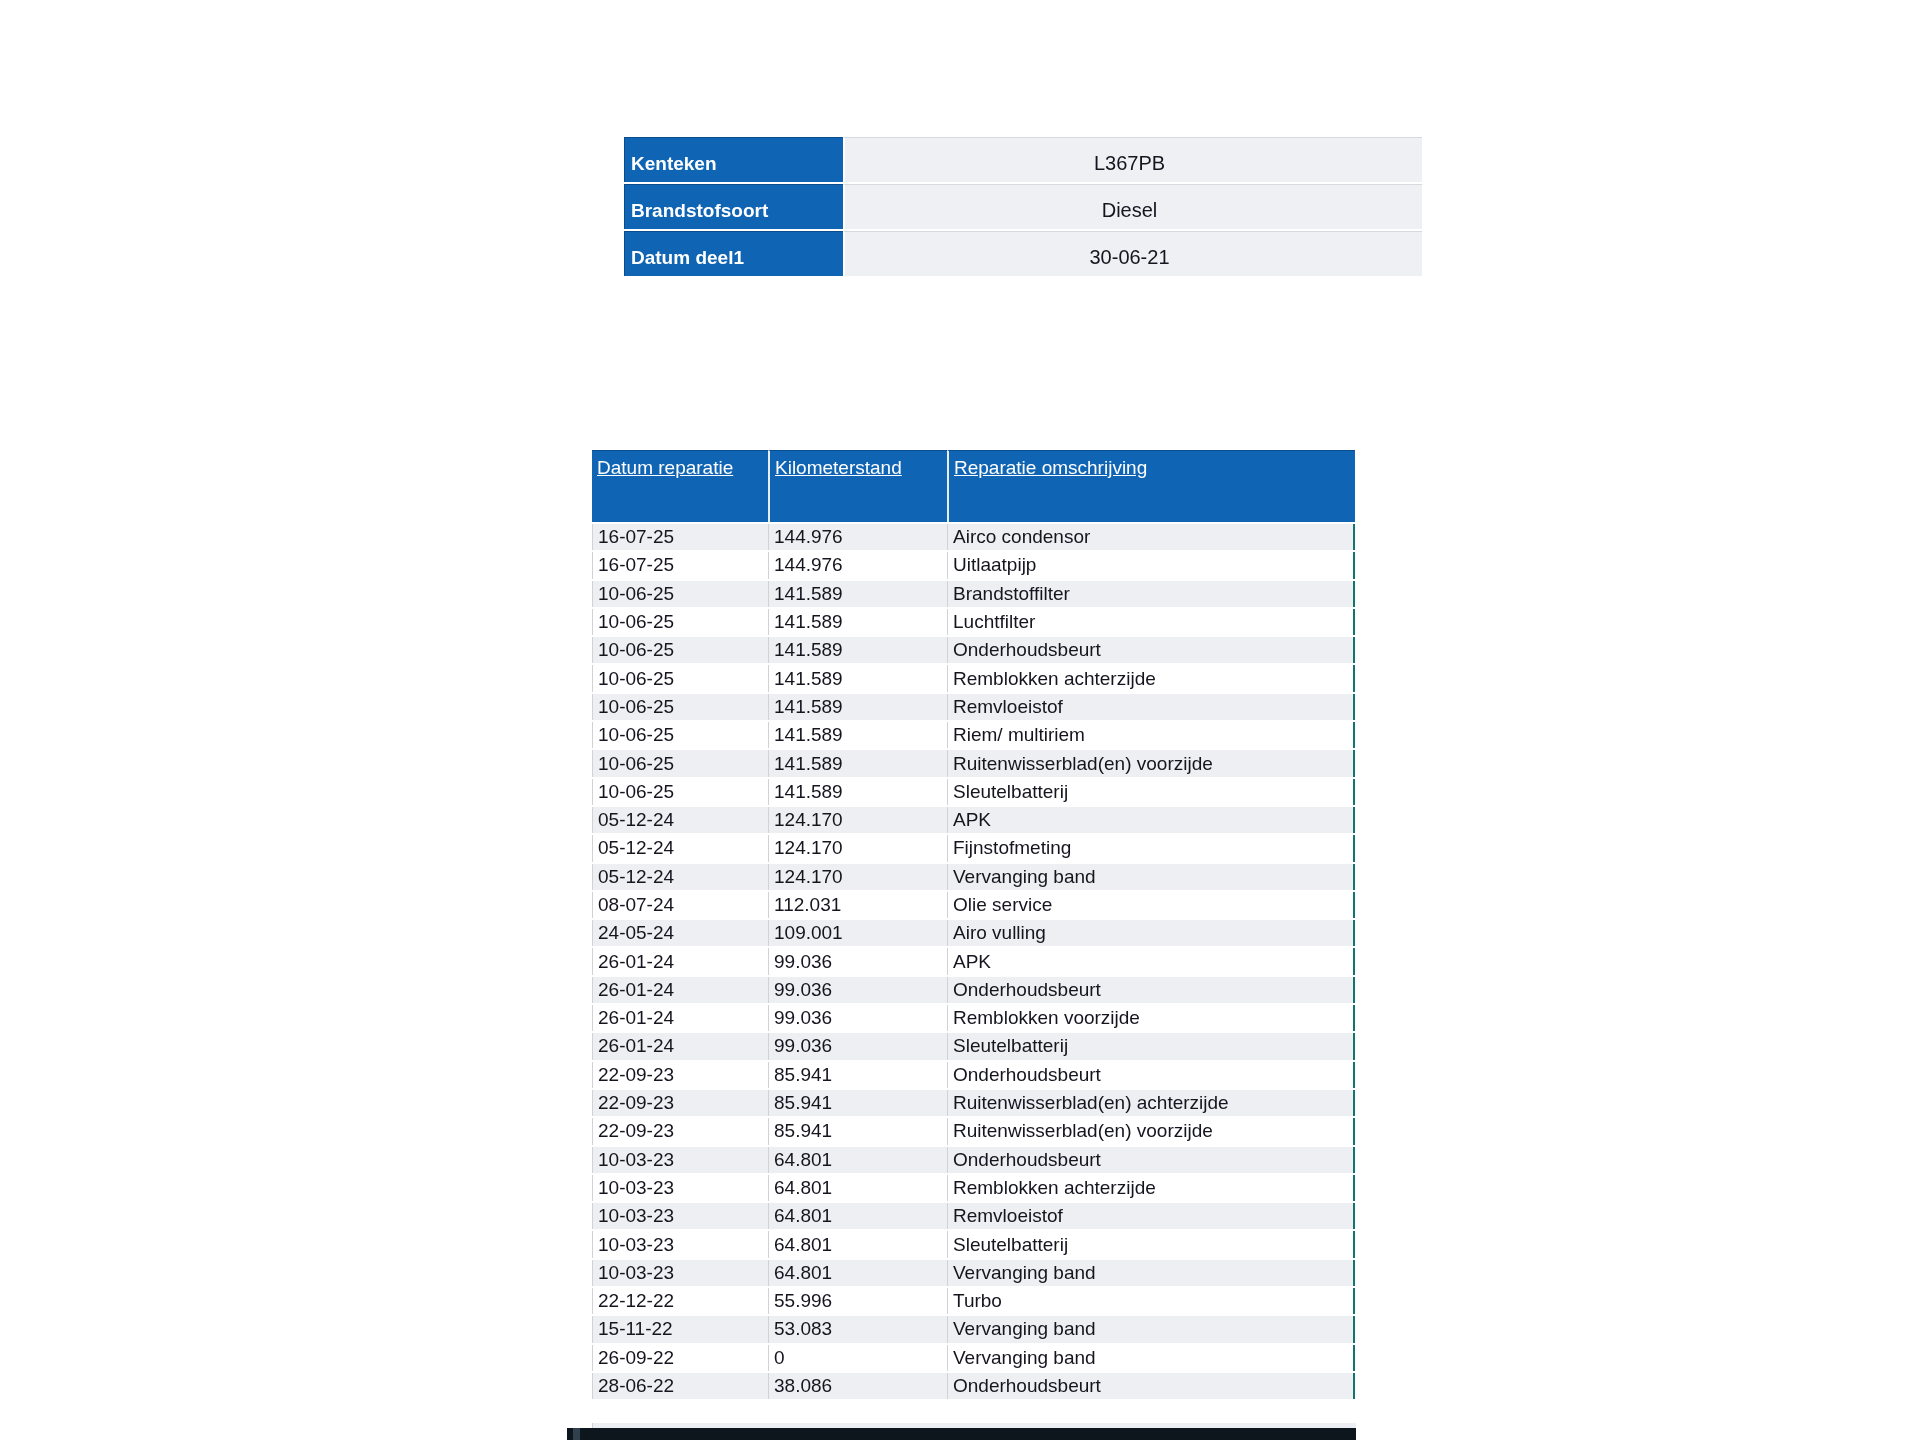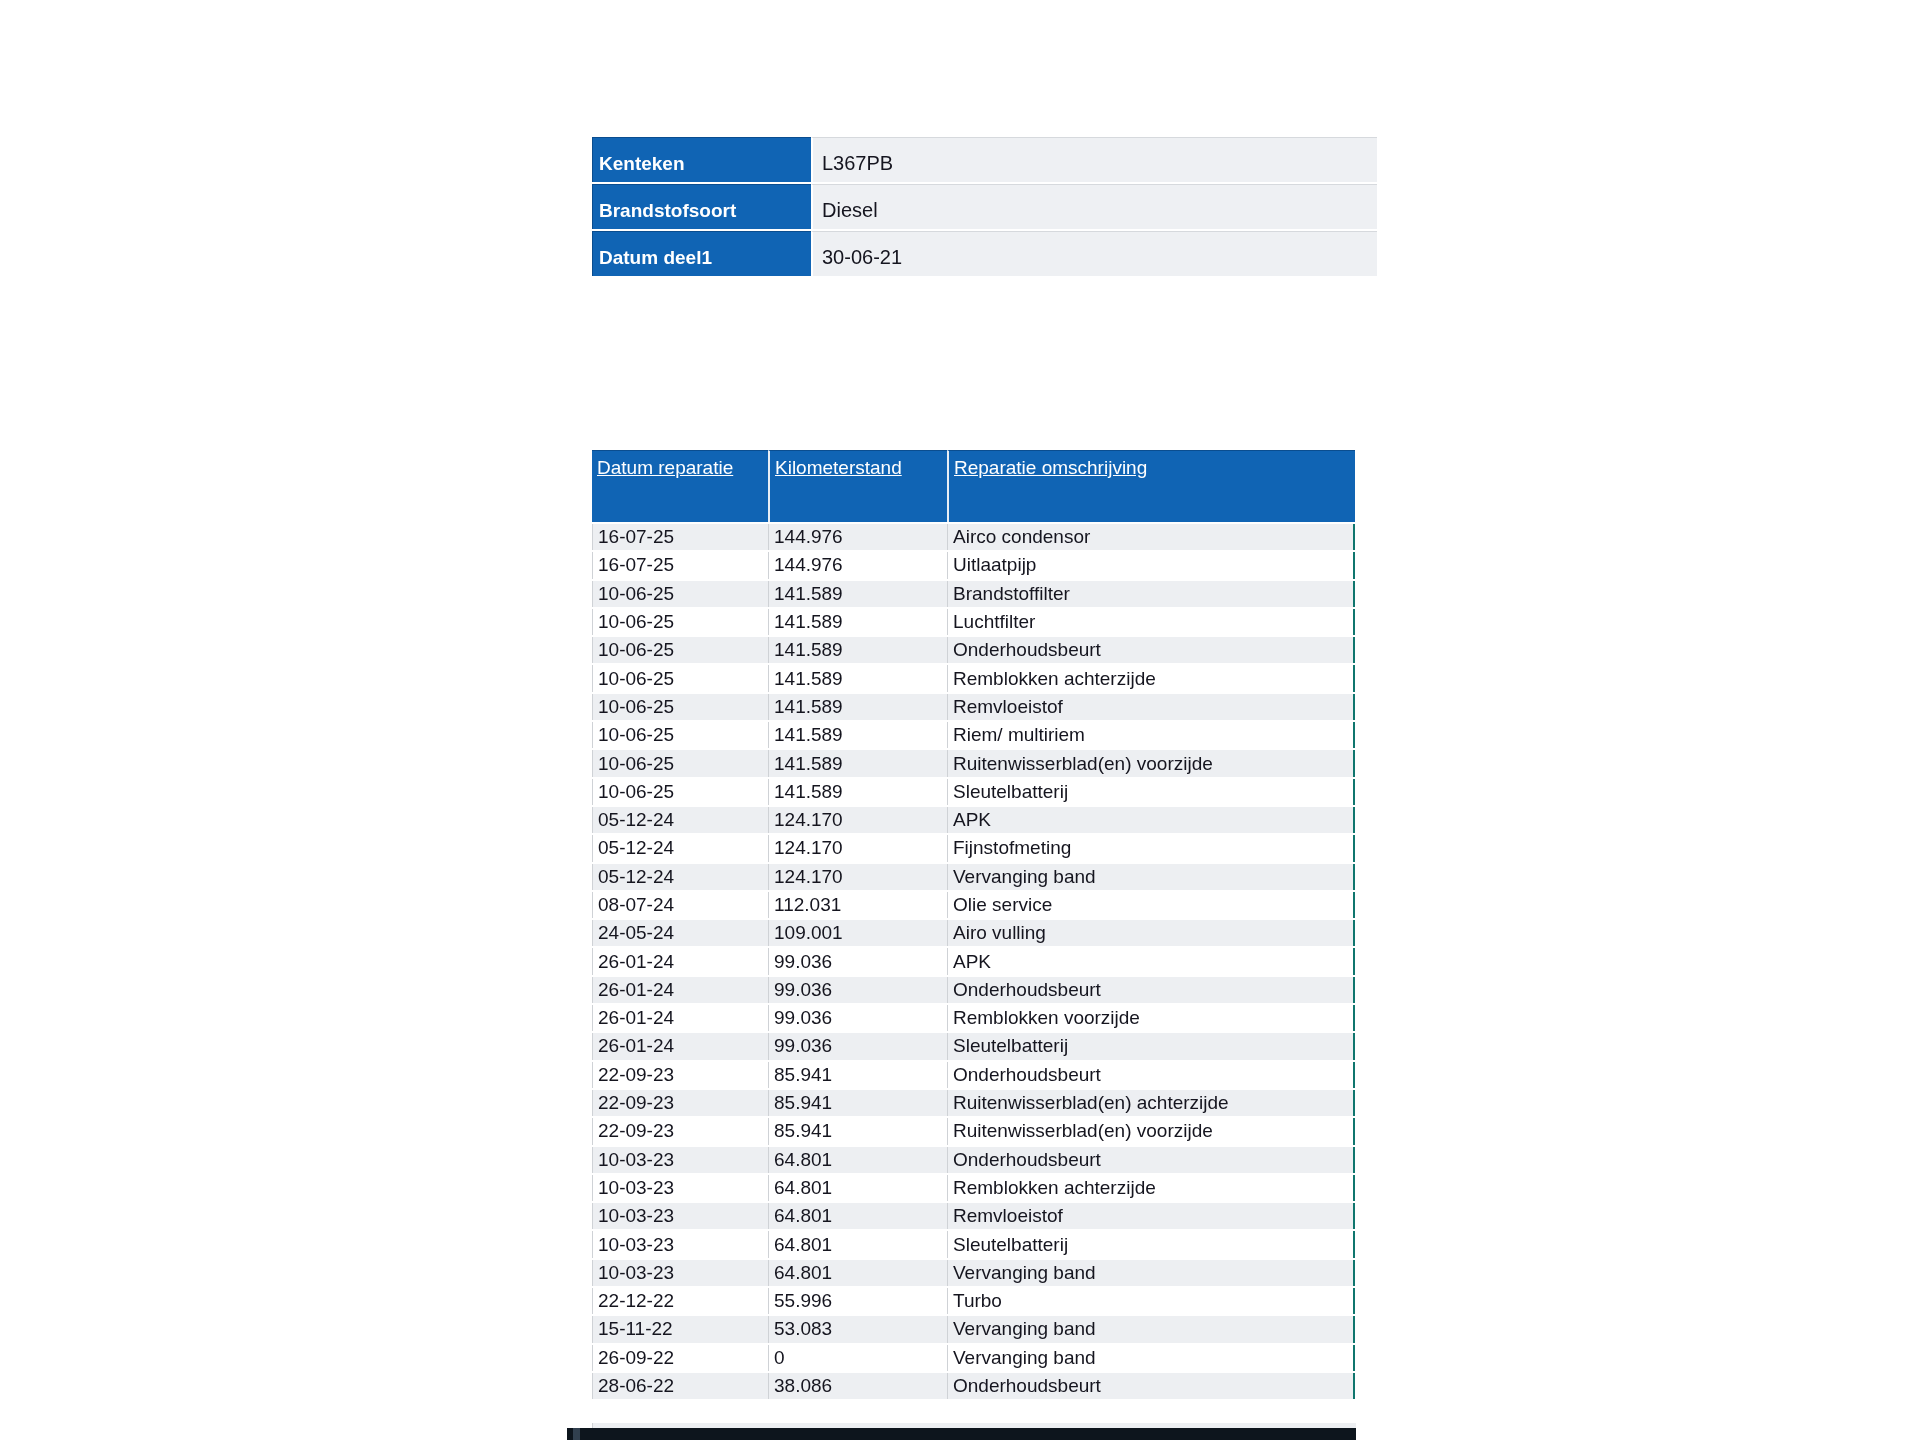--- a/index.html
+++ b/index.html
@@ -5,28 +5,28 @@
   html,body{margin:0;padding:0;background:#ffffff;}
   body{width:1920px;height:1440px;position:relative;overflow:hidden;
        font-family:"Liberation Sans","DejaVu Sans",sans-serif;color:#15151f;}
   .page{position:absolute;inset:0;background:#ffffff;}
 
   .page-title{position:absolute;left:592px;top:8px;font-size:27px;font-weight:bold;
               color:#050505;letter-spacing:0px;white-space:nowrap;}
 
   
   table{border-collapse:separate;border-spacing:0 2px;table-layout:fixed;}
-  .vehicle-table{position:absolute;left:592px;top:135px;width:763px;}
+  .vehicle-table{position:absolute;left:624px;top:135px;width:763px;}
   .vehicle-table th{width:212px;background:#1064b4;color:#ffffff;font-weight:bold;
                     font-size:19px;text-align:left;vertical-align:bottom;
                     padding:0 0 7px 6px;height:37px;
                     border-top:1px solid #0a4d8f;border-left:1px solid #0a4d8f;}
   .vehicle-table td{width:551px;background:#eef0f3;font-size:20px;vertical-align:bottom;
-                    padding:0 4px 7px 9px;border-left:2px solid #ffffff;
-                    border-top:1px solid #d6d9dd;white-space:nowrap;overflow:hidden;}
+                    padding:0 17px 7px 9px;border-left:2px solid #ffffff;
+                    border-top:1px solid #d6d9dd;white-space:nowrap;overflow:hidden;text-align:center;}
 
   
   .maint-table{position:absolute;left:592px;top:448px;width:763px;}
   .maint-table th{background:#1064b4;color:#ffffff;font-weight:normal;font-size:19px;
                   text-align:left;vertical-align:top;padding:6px 0 0 5px;height:65px;
                   border-top:1px solid #0a4d8f;text-decoration:underline;}
   .maint-table th + th{border-left:2px solid #e8eef5;margin-left:43px;}
   .maint-table td{font-size:19px;height:26.3px;vertical-align:middle;
                   padding:0 0 0 5px;white-space:nowrap;overflow:hidden;
                   border-left:1px solid #cfd2d6;}

